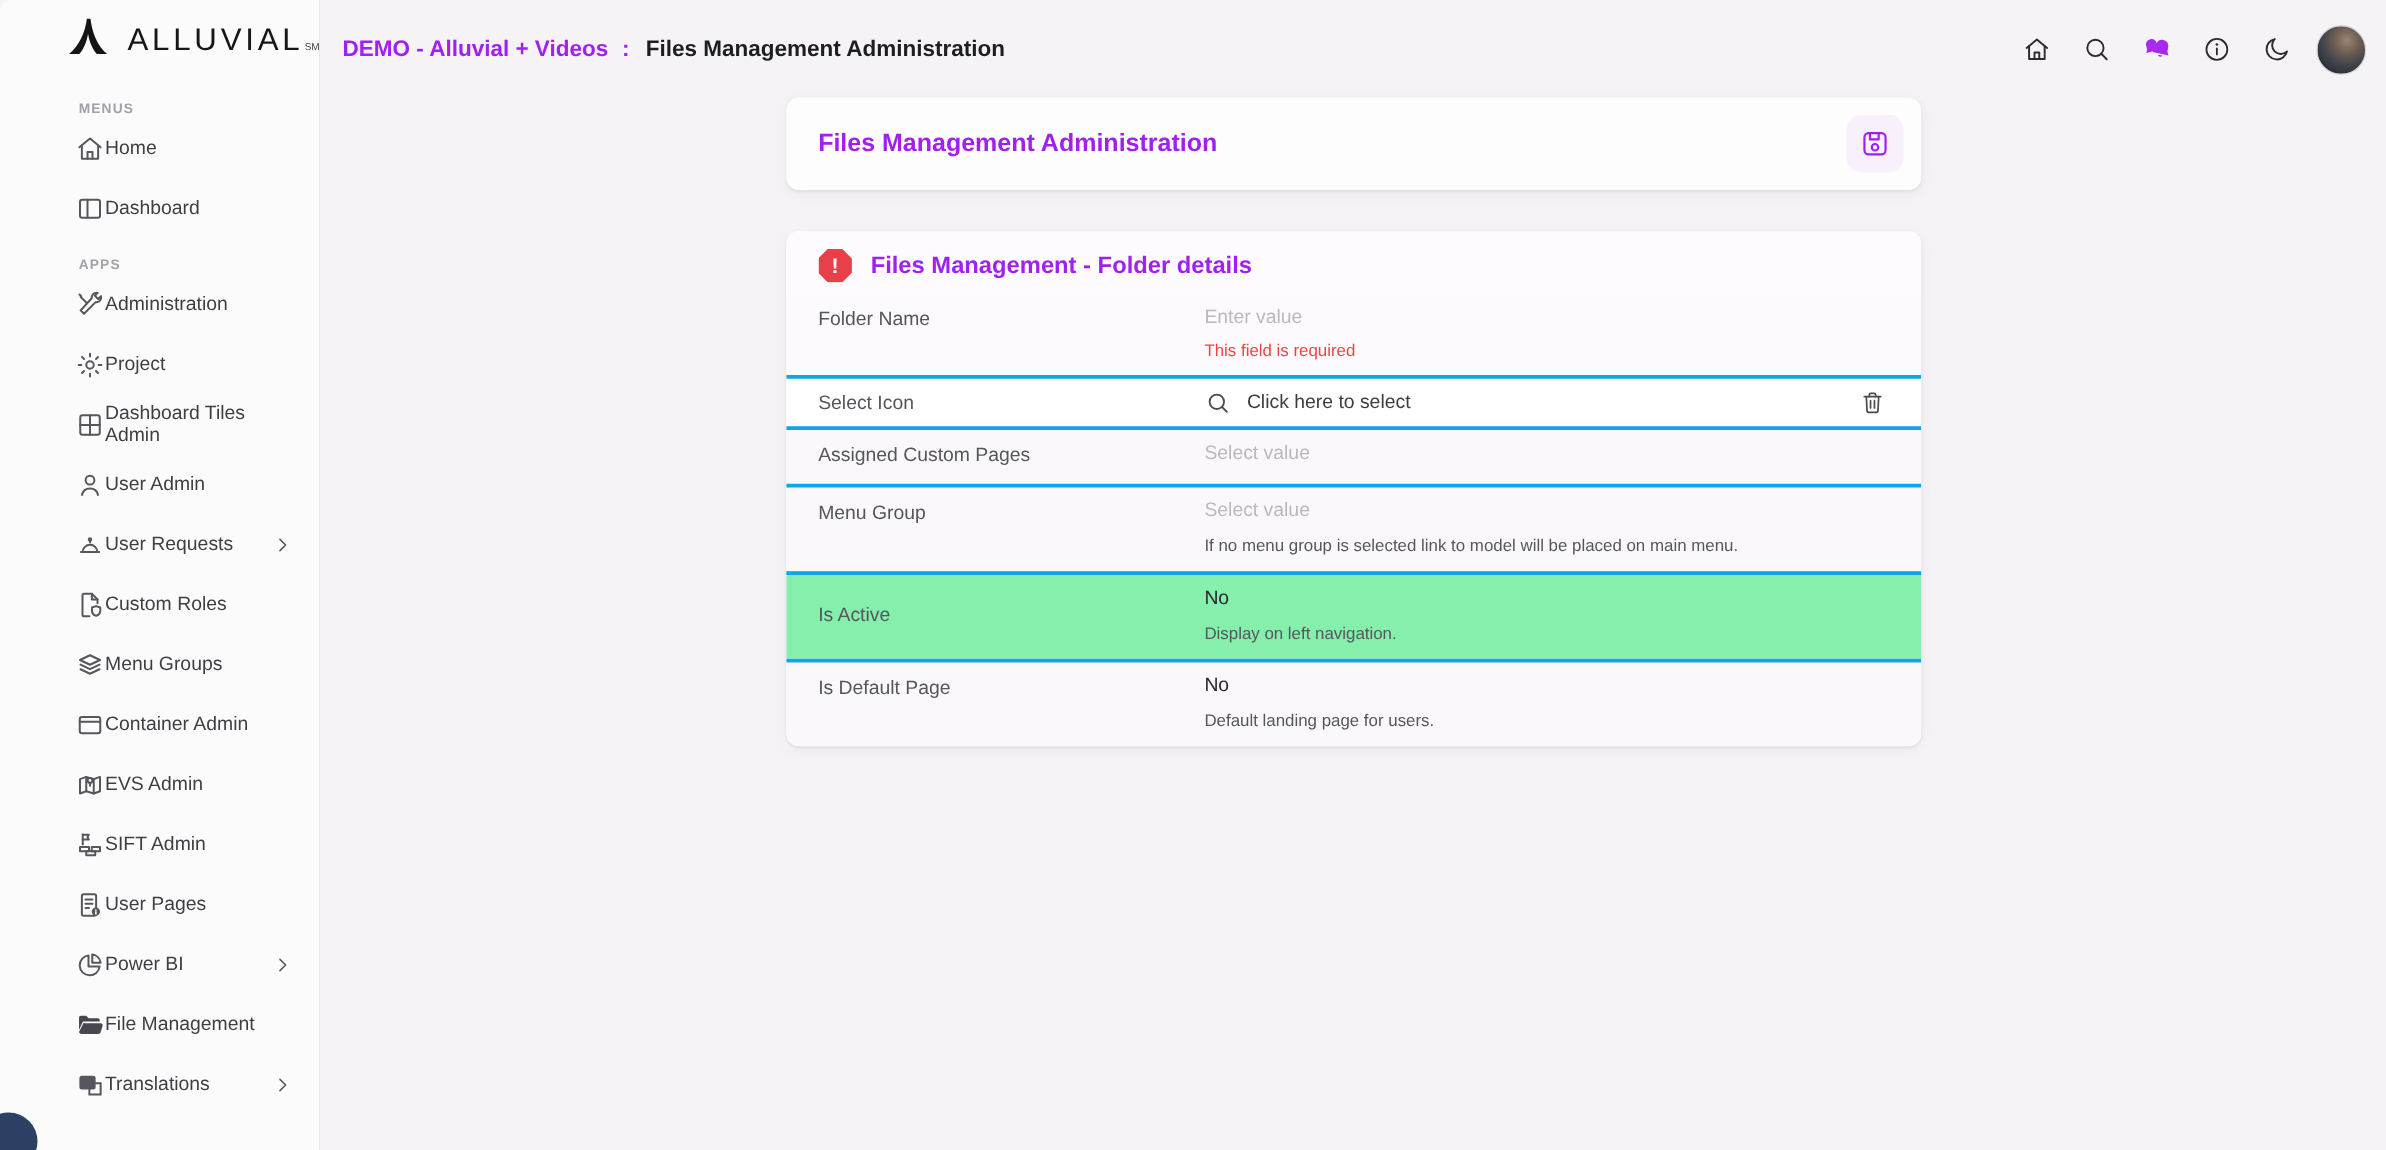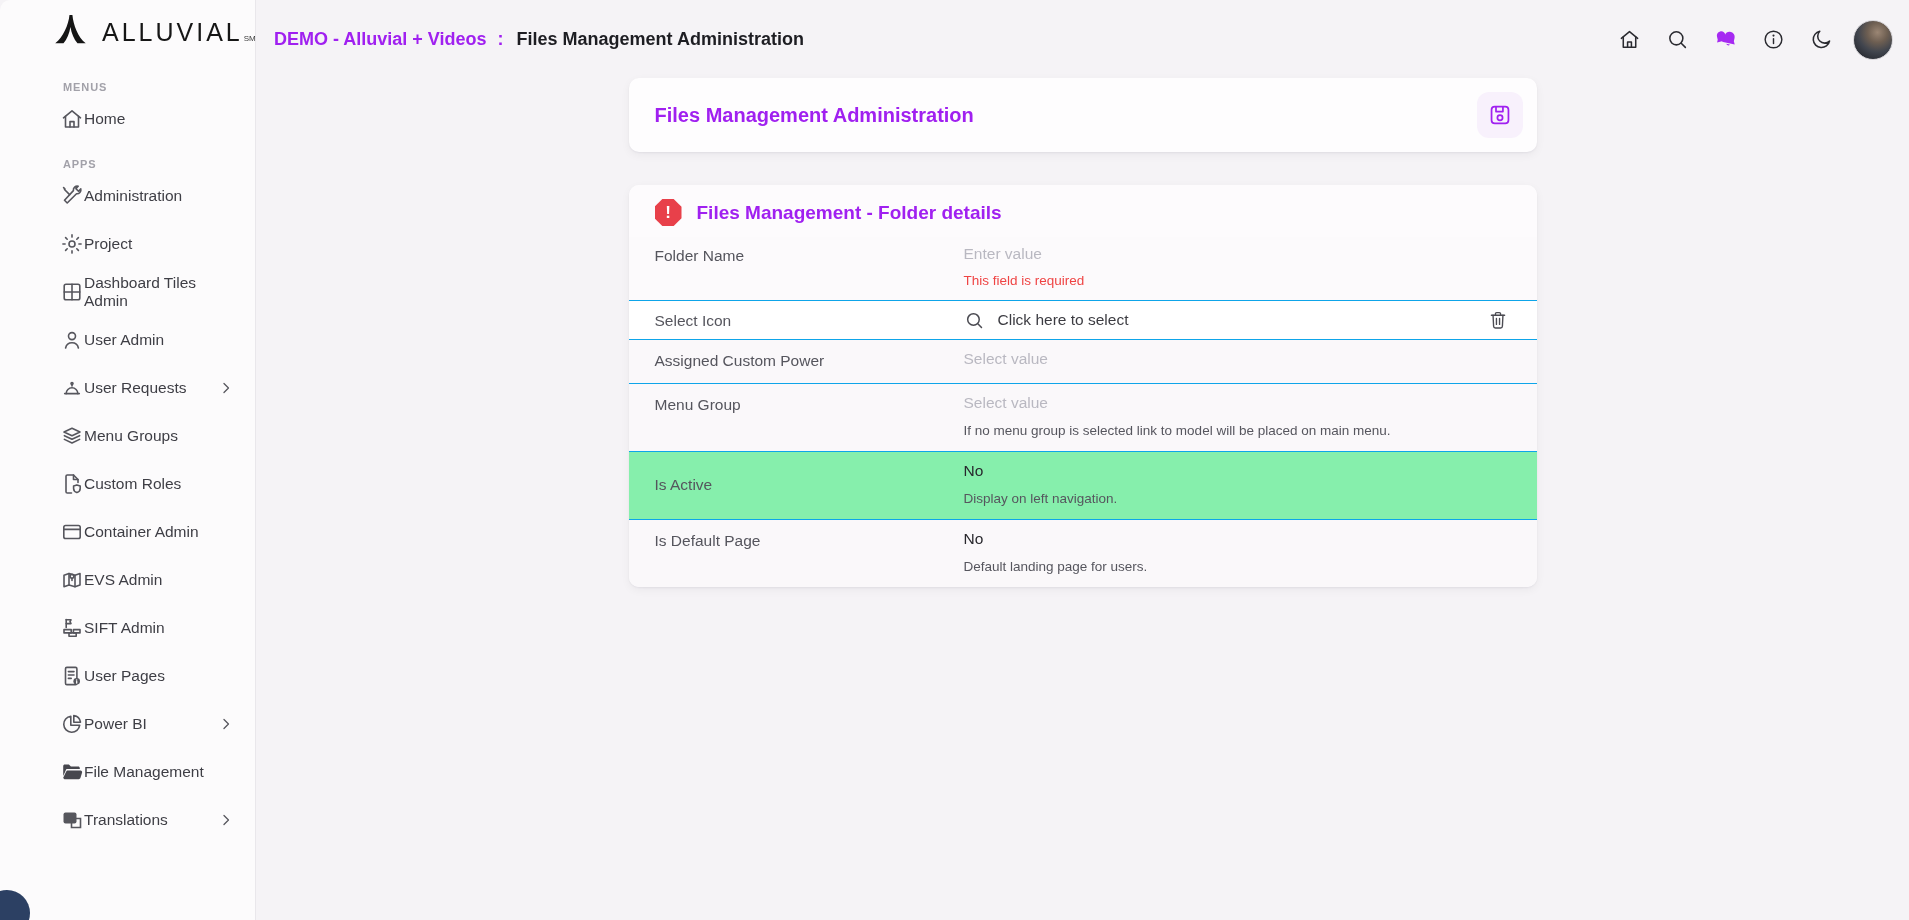--- a/index.html
+++ b/index.html
@@ -72,21 +72,21 @@
 
   .form-card{ margin-top:33px; background:#fdfbfd; overflow:hidden; }
   .form-head{ display:flex; align-items:center; gap:15px; padding:14px 26px 11px; background:#fdfbfd; }
   .octagon{
     width:27px; height:27px; flex:none; color:#fff; font-weight:700; font-size:17px;
     display:flex; align-items:center; justify-content:center;
     clip-path:polygon(29% 0,71% 0,100% 29%,100% 71%,71% 100%,29% 100%,0 71%,0 29%);
   }
   .form-head h2{ font-size:19px; font-weight:700; }
 
-  .frow{ display:flex; align-items:flex-start; padding:10px 26px 13px; border-top:1px solid #0ea5e9; }
+  .frow{ display:flex; align-items:flex-start; padding:10px 26px 13px; border-top:3px solid #0ea5e9; }
   .frow.r1{ border-top:none; padding:8px 26px 12px; background:#fcfafc; }
   .frow.r2{ padding:7px 26px; align-items:center; background:#ffffff; }
   .frow.r3, .frow.r4, .frow.r6{ background:#faf8fa; }
   .frow.r5{ background:#86efac;align-items:center; }
   .flabel{ width:309px; flex:none; font-size:15.5px; color:#55555d; padding-top:2px; }
   .fvalue{ flex:1; min-width:0; }
   .ph{ color:#b9b8c1; font-size:15.5px; }
   .val{ color:#28282d; font-size:15.5px; }
   .hint{ color:#56565e; font-size:13.5px; margin-top:11px; }
   .error{ font-size:13.5px; margin-top:10px; }
@@ -125,20 +125,29 @@
       <div class="nav-item">
         <span class="nav-icon">
           <svg fill="none" stroke="currentColor" stroke-width="1.6" stroke-linecap="round" stroke-linejoin="round" viewBox="0 0 24 24">
             <path d="M3.5 10.8 12 3.8l8.5 7"></path>
             <path d="M5.5 9.3V20h13V9.3"></path>
             <path d="M10 20v-5.4h4V20"></path>
           </svg>
         </span>
         <span>Home</span>
       </div>
+      <div class="nav-item">
+        <span class="nav-icon">
+          <svg fill="none" stroke="currentColor" stroke-width="1.6" stroke-linecap="round" stroke-linejoin="round" viewBox="0 0 24 24">
+            <rect x="4" y="4.8" width="16" height="14.4" rx="1.8"></rect>
+            <path d="M10 4.8v14.4"></path>
+          </svg>
+        </span>
+        <span>Dashboard</span>
+      </div>
       <div class="section-label">APPS</div>
       <div class="nav-item">
         <span class="nav-icon">
           <svg fill="none" stroke="currentColor" stroke-width="1.6" stroke-linecap="round" stroke-linejoin="round" viewBox="0 0 24 24">
             <path d="M13.4 6.6a3.9 3.9 0 0 1 4.8-4.3L15.9 4.6l2.6 2.6 2.3-2.3a3.9 3.9 0 0 1-4.3 4.8L7.2 19l-2.7-2.7Z"></path>
             <path d="m4.5 5.5 5.1 5.1"></path>
             <path d="M3.6 3.6 5 5"></path>
           </svg>
         </span>
         <span>Administration</span>
@@ -182,36 +191,36 @@
         <span>User Requests</span>
         <span class="chev">
           <svg viewBox="0 0 24 24" fill="none" stroke="currentColor" stroke-width="1.7" stroke-linecap="round" stroke-linejoin="round">
             <path d="m9.3 6 6 6-6 6"></path>
           </svg>
         </span>
       </div>
       <div class="nav-item">
         <span class="nav-icon">
           <svg fill="none" stroke="currentColor" stroke-width="1.6" stroke-linecap="round" stroke-linejoin="round" viewBox="0 0 24 24">
+            <path d="M11.5 21H7.3A1.3 1.3 0 0 1 6 19.7V4.3A1.3 1.3 0 0 1 7.3 3h6.2L18 7.5v3"></path>
+            <path d="M13.5 3v4.5H18"></path>
+            <path d="m16.9 12.9 3.3 1.1v2.5c0 2-1.4 3.5-3.3 4.1-1.9-.6-3.3-2.1-3.3-4.1V14Z"></path>
+          </svg>
+        </span>
+        <span>Custom Roles</span>
+      </div>
+      <div class="nav-item">
+        <span class="nav-icon">
+          <svg fill="none" stroke="currentColor" stroke-width="1.6" stroke-linecap="round" stroke-linejoin="round" viewBox="0 0 24 24">
             <path d="M12 4.2 20 8l-8 3.8L4 8Z"></path>
             <path d="m4.4 11.7 7.6 3.6 7.6-3.6"></path>
             <path d="m4.4 15.4 7.6 3.6 7.6-3.6"></path>
           </svg>
         </span>
         <span>Menu Groups</span>
-      </div>
-      <div class="nav-item">
-        <span class="nav-icon">
-          <svg fill="none" stroke="currentColor" stroke-width="1.6" stroke-linecap="round" stroke-linejoin="round" viewBox="0 0 24 24">
-            <path d="M11.5 21H7.3A1.3 1.3 0 0 1 6 19.7V4.3A1.3 1.3 0 0 1 7.3 3h6.2L18 7.5v3"></path>
-            <path d="M13.5 3v4.5H18"></path>
-            <path d="m16.9 12.9 3.3 1.1v2.5c0 2-1.4 3.5-3.3 4.1-1.9-.6-3.3-2.1-3.3-4.1V14Z"></path>
-          </svg>
-        </span>
-        <span>Custom Roles</span>
       </div>
       <div class="nav-item">
         <span class="nav-icon">
           <svg fill="none" stroke="currentColor" stroke-width="1.6" stroke-linecap="round" stroke-linejoin="round" viewBox="0 0 24 24">
             <rect x="3.8" y="5.5" width="16.4" height="13" rx="1.8"></rect>
             <path d="M3.8 9.4h16.4"></path>
           </svg>
         </span>
         <span>Container Admin</span>
       </div>
@@ -379,21 +388,21 @@
             <path d="M4.8 6.8h14.4"></path>
             <path d="M9.2 6.8V5.3A1.3 1.3 0 0 1 10.5 4h3a1.3 1.3 0 0 1 1.3 1.3v1.5"></path>
             <path d="M6.6 6.8l.6 12.1A1.9 1.9 0 0 0 9.1 20.7h5.8a1.9 1.9 0 0 0 1.9-1.8l.6-12.1"></path>
             <path d="M10.3 10.4v6.4M13.7 10.4v6.4"></path>
           </svg>
         </button>
       </div>
     </div>
 
     <div class="frow r3">
-      <div class="flabel">Assigned Custom Power</div>
+      <div class="flabel">Assigned Custom Pages</div>
       <div class="fvalue">
         <div class="ph">Select value</div>
       </div>
     </div>
 
     <div class="frow r4">
       <div class="flabel">Menu Group</div>
       <div class="fvalue">
         <div class="ph">Select value</div>
         <div class="hint">If no menu group is selected link to model will be placed on main menu.</div>

